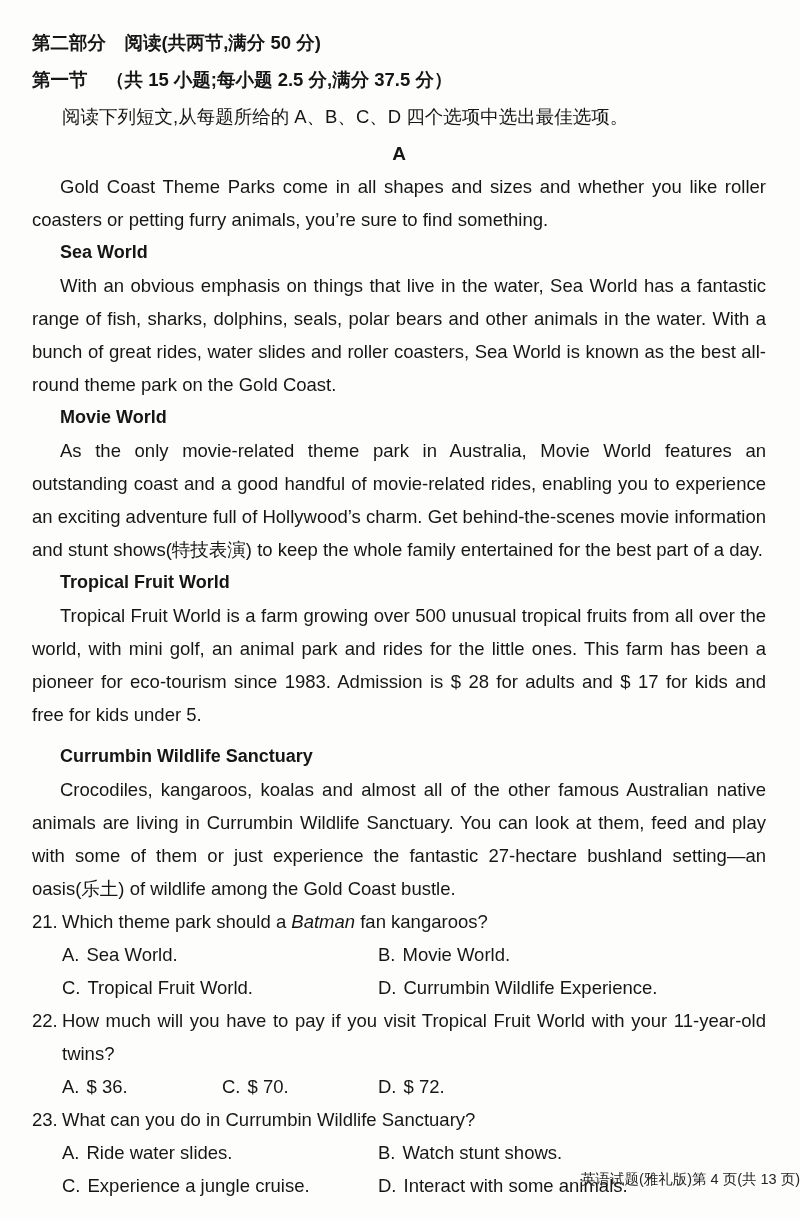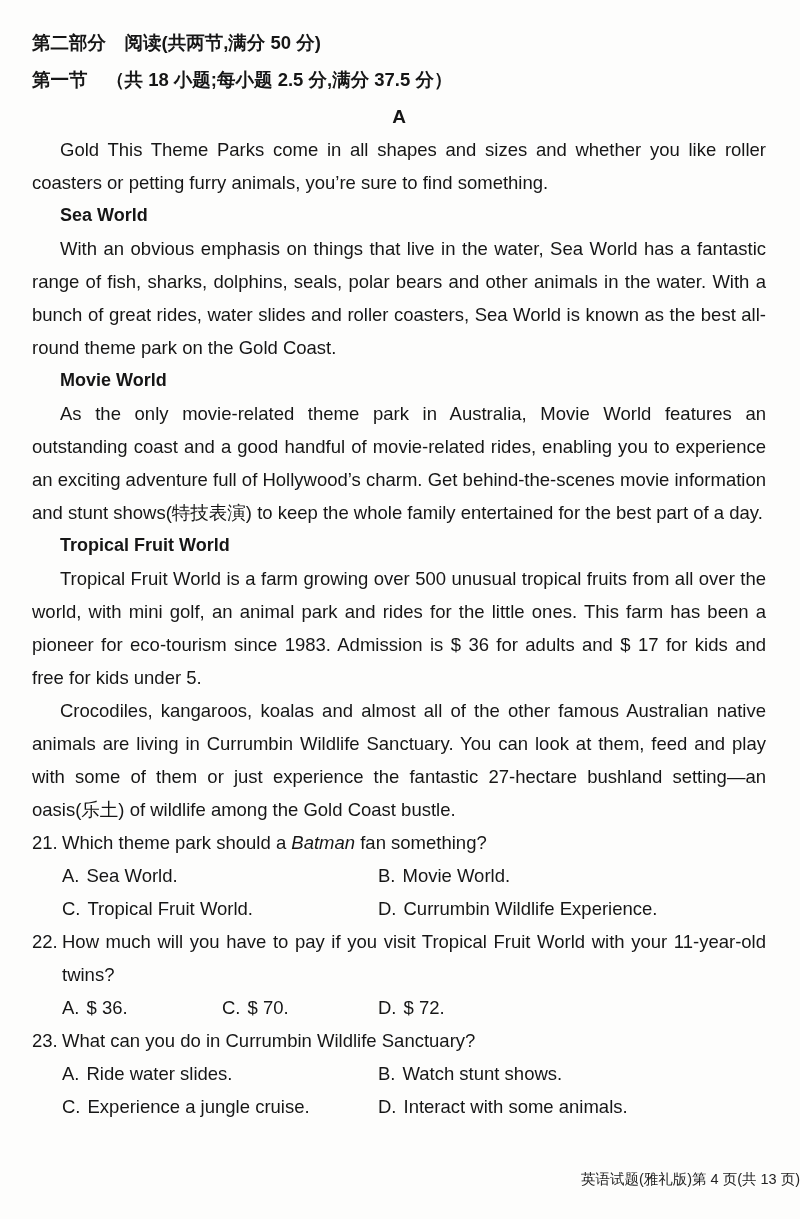--- a/index.html
+++ b/index.html
@@ -67,40 +67,42 @@
     font-size: 14.5px;
     color: #222;
   }
 </style>
 </head>
 <body>
 
 <div class="page">
 
   <div class="hline b">第二部分　阅读(共两节,满分 50 分)</div>
-  <div class="hline b">第一节　（共 18 小题;每小题 2.5 分,满分 37.5 分）</div>
+  <div class="hline b">第一节　（共 15 小题;每小题 2.5 分,满分 37.5 分）</div>
+  <div class="hline ind">阅读下列短文,从每题所给的 A、B、C、D 四个选项中选出最佳选项。</div>
 
   <div class="passage-label b">A</div>
 
-  <p class="para">Gold This Theme Parks come in all shapes and sizes and whether you like roller coasters or petting furry animals, you’re sure to find something.</p>
+  <p class="para">Gold Coast Theme Parks come in all shapes and sizes and whether you like roller coasters or petting furry animals, you’re sure to find something.</p>
 
   <div class="sec-heading b">Sea World</div>
   <p class="para">With an obvious emphasis on things that live in the water, Sea World has a fantastic range of fish, sharks, dolphins, seals, polar bears and other animals in the water. With a bunch of great rides, water slides and roller coasters, Sea World is known as the best all-round theme park on the Gold Coast.</p>
 
   <div class="sec-heading b">Movie World</div>
   <p class="para">As the only movie-related theme park in Australia, Movie World features an outstanding coast and a good handful of movie-related rides, enabling you to experience an exciting adventure full of Hollywood’s charm. Get behind-the-scenes movie information and stunt shows(特技表演) to keep the whole family entertained for the best part of a day.</p>
 
   <div class="sec-heading b">Tropical Fruit World</div>
-  <p class="para">Tropical Fruit World is a farm growing over 500 unusual tropical fruits from all over the world, with mini golf, an animal park and rides for the little ones. This farm has been a pioneer for eco-tourism since 1983. Admission is $ 36 for adults and $ 17 for kids and free for kids under 5.</p>
+  <p class="para">Tropical Fruit World is a farm growing over 500 unusual tropical fruits from all over the world, with mini golf, an animal park and rides for the little ones. This farm has been a pioneer for eco-tourism since 1983. Admission is $ 28 for adults and $ 17 for kids and free for kids under 5.</p>
 
+  <div class="sec-heading b gap">Currumbin Wildlife Sanctuary</div>
   <p class="para">Crocodiles, kangaroos, koalas and almost all of the other famous Australian native animals are living in Currumbin Wildlife Sanctuary. You can look at them, feed and play with some of them or just experience the fantastic 27-hectare bushland setting—an oasis(乐土) of wildlife among the Gold Coast bustle.</p>
 
   <div class="question">
     <div class="qline">
-      <span class="qnum">21.</span><span>Which theme park should a </span><i>Batman</i><span> fan something?</span>
+      <span class="qnum">21.</span><span>Which theme park should a </span><i>Batman</i><span> fan kangaroos?</span>
     </div>
     <div class="opts opts-2">
       <div class="opt"><span class="olabel">A.</span><span class="otext">Sea World.</span></div>
       <div class="opt"><span class="olabel">B.</span><span class="otext">Movie World.</span></div>
       <div class="opt"><span class="olabel">C.</span><span class="otext">Tropical Fruit World.</span></div>
       <div class="opt"><span class="olabel">D.</span><span class="otext">Currumbin Wildlife Experience.</span></div>
     </div>
   </div>
 
   <div class="question">

